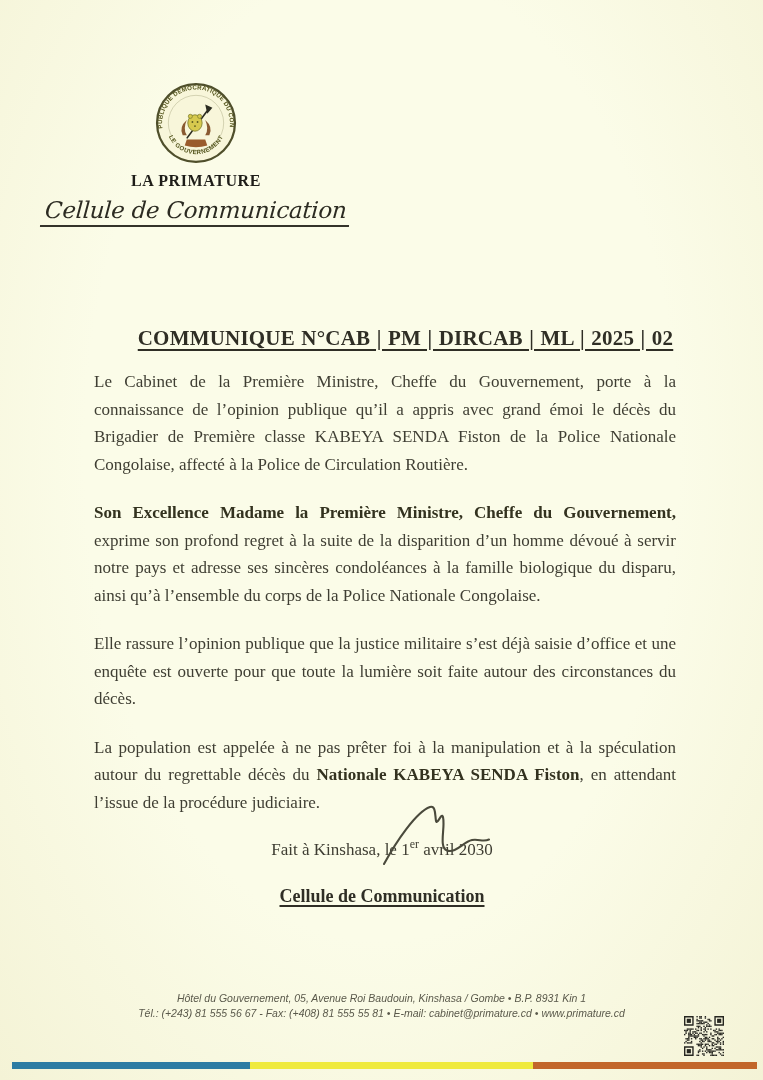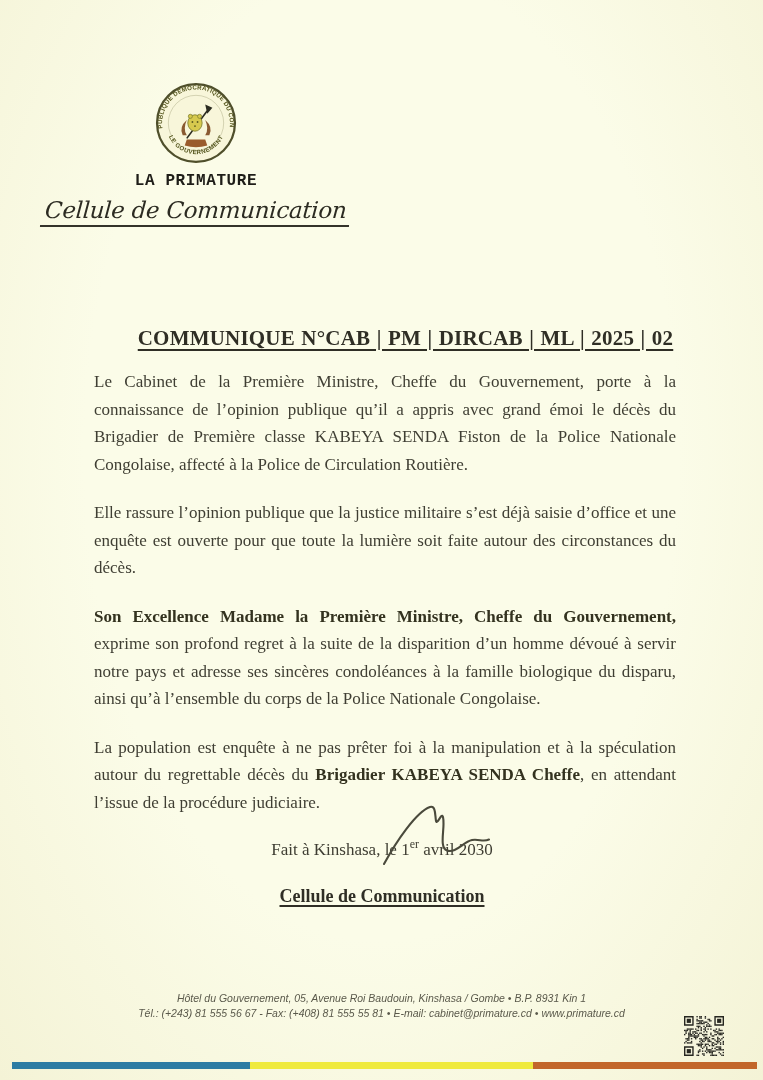--- a/index.html
+++ b/index.html
@@ -10,21 +10,21 @@
     background:radial-gradient(ellipse at 50% 42%, #fbfce8 55%, #f4f3d6 100%);
     font-family:"Liberation Serif", serif;
     color:#3f3e33;
     overflow:hidden;
   }
   
   .header{position:absolute;top:82px;left:0;width:392px;display:flex;flex-direction:column;align-items:center;}
   .seal{width:82px;height:82px;}
   .institution{
     margin-top:8px;
-    font-family:Liberation Mono, monospace;
+    font-family:Liberation Serif, serif;
     font-weight:bold;font-size:16px;letter-spacing:.6px;color:#1e1d18;
   }
   .dept-script{
     margin-top:7px;
     font-family:"DejaVu Serif", serif;
     font-style:italic;font-size:23px;color:#2c2b22;
     letter-spacing:-.3px;
     border-bottom:2px solid #34332a;
     padding:0 4px 2px 4px;
     transform:skewX(-4deg);
@@ -106,23 +106,23 @@
     <div class="dept-script">Cellule de Communication</div>
   </div>
 
   <div class="title">
     <span>COMMUNIQUE N°CAB | PM | DIRCAB | ML | 2025 | 02</span>
   </div>
 
   <div class="body">
     <div id="paragraphs">
         <p><span>Le Cabinet de la Première Ministre, Cheffe du Gouvernement, porte à la connaissance de l’opinion publique qu’il a appris avec grand émoi le décès du Brigadier de Première classe KABEYA SENDA Fiston de la Police Nationale Congolaise, affecté à la Police de Circulation Routière.</span></p>
+        <p><b>Son Excellence Madame la Première Ministre, Cheffe du Gouvernement,</b><span> exprime son profond regret à la suite de la disparition d’un homme dévoué à servir notre pays et adresse ses sincères condoléances à la famille biologique du disparu, ainsi qu’à l’ensemble du corps de la Police Nationale Congolaise.</span></p>
         <p><span>Elle rassure l’opinion publique que la justice militaire s’est déjà saisie d’office et une enquête est ouverte pour que toute la lumière soit faite autour des circonstances du décès.</span></p>
-        <p><b>Son Excellence Madame la Première Ministre, Cheffe du Gouvernement,</b><span> exprime son profond regret à la suite de la disparition d’un homme dévoué à servir notre pays et adresse ses sincères condoléances à la famille biologique du disparu, ainsi qu’à l’ensemble du corps de la Police Nationale Congolaise.</span></p>
-        <p><span>La population est enquête à ne pas prêter foi à la manipulation et à la spéculation autour du regrettable décès du </span><b>Brigadier KABEYA SENDA Cheffe</b><span>, en attendant l’issue de la procédure judiciaire.</span></p>
+        <p><span>La population est appelée à ne pas prêter foi à la manipulation et à la spéculation autour du regrettable décès du </span><b>Nationale KABEYA SENDA Fiston</b><span>, en attendant l’issue de la procédure judiciaire.</span></p>
       </div>
 
     <div class="dateline">
       <span>Fait à Kinshasa, le 1</span><sup>er</sup><span> avril 2030</span>
     </div>
 
     <div class="sig-label">
       <span>Cellule de Communication</span>
     </div>
   </div>

